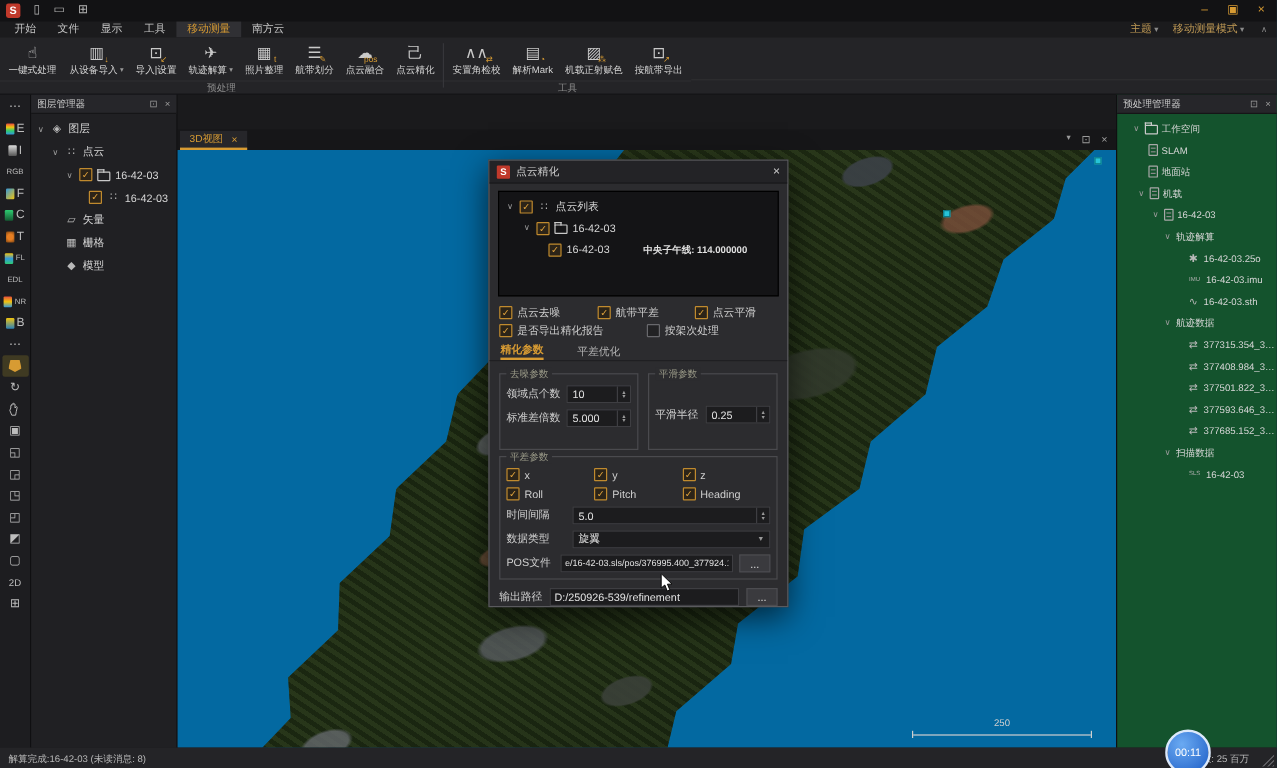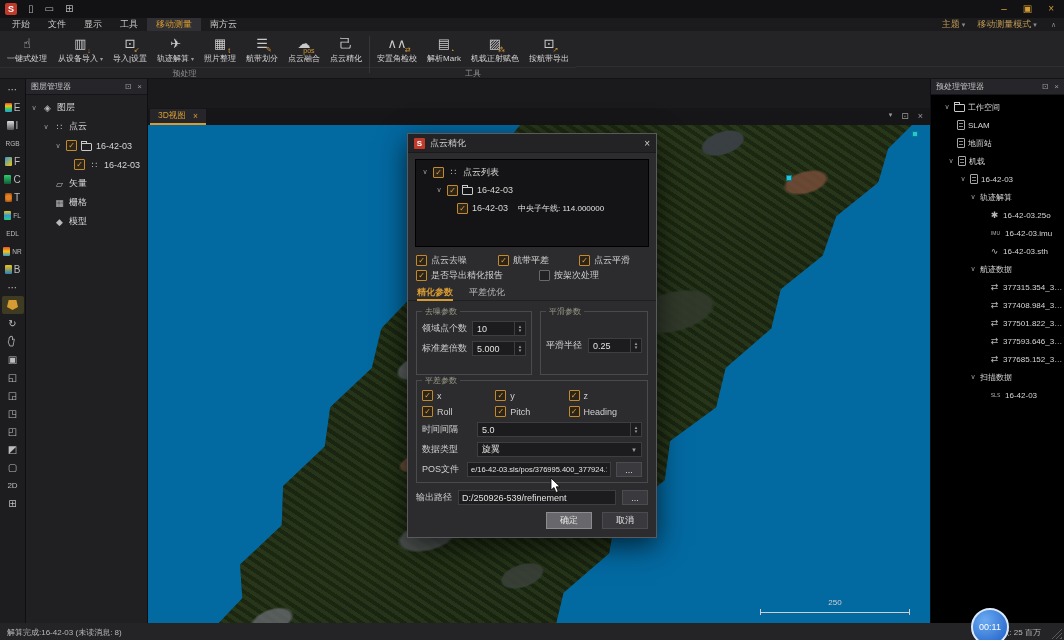--- a/index.html
+++ b/index.html
@@ -36,21 +36,21 @@
   .strip { width:26px; background:#1d1d20; border-right:1px solid #0f0f11; display:flex; flex-direction:column;
            align-items:center; padding-top:1px; }
   .sico { width:22px; height:18px; display:flex; align-items:center; justify-content:center; gap:2px;
           font-size:10px; color:#bdbdbd; border-radius:2px; flex:none; }
   .sico.sel { background:#3f3a22; }
   .sico .st { font-size:6.5px; letter-spacing:0; }
   .chip { width:7px; height:9px; border-radius:1px; flex:none; }
   .bucket { width:11px; height:10px; background:#d79b33; clip-path:polygon(15% 0,85% 0,100% 70%,50% 100%,0 70%); }
   
   .leftpanel { width:122px; background:#202023; border-right:1px solid #0f0f11; display:flex; flex-direction:column; }
-  .rightpanel { width:134px; background:#000000; border-left:1px solid #0f0f11; display:flex; flex-direction:column; }
+  .rightpanel { width:134px; background:#14532d; border-left:1px solid #0f0f11; display:flex; flex-direction:column; }
   .phead { height:16px; background:#26262a; display:flex; align-items:center; padding:0 5px; font-size:8px;
            color:#c8c8c8; border-bottom:1px solid #151517; flex:none; }
   .pctrl { margin-left:auto; display:flex; gap:6px; color:#9a9a9a; font-size:8px; }
   .ptree { flex:1; padding-top:3px; overflow:hidden; }
   .trow { display:flex; align-items:center; height:19px; gap:4px; white-space:nowrap; }
   .rightpanel .trow { height:18px; font-size:8px; gap:3px; }
   .exp { width:8px; color:#9a9a9a; font-size:7px; text-align:center; flex:none; }
   .cb { width:11px; height:11px; border:1px solid #c08a2e; background:#2c2418; color:#e0a23c; font-size:8px;
         line-height:9px; text-align:center; border-radius:1px; flex:none; }
   .cb.un { border-color:#68686c; background:#222224; color:transparent; }
@@ -105,25 +105,25 @@
   
   .dialog { position:absolute; left:407px; top:133px; width:250px; background:#2c2c2f;
             border:1px solid #5a5a5e; box-shadow:0 8px 26px rgba(0,0,0,.65); z-index:50; font-size:9px; }
   .dtitle { height:19px; background:#232326; display:flex; align-items:center; gap:5px; padding:0 6px;
             border-bottom:1px solid #1a1a1c; }
   .dlogo { width:11px; height:11px; background:#c0392b; color:#fff; font-size:8px; font-weight:bold;
            display:flex; align-items:center; justify-content:center; border-radius:1px; }
   .dx { margin-left:auto; color:#cfcfcf; font-size:10px; }
   .dlist { margin:6px 7px 4px; height:88px; background:#141416; border:1px solid #000; padding-top:3px; overflow:hidden; }
   .dlist .trow { height:18px; }
-  .meridian { margin-left:6px; font-size:8px; color:#e0e0e0; }
+  .meridian { margin-left:24px; font-size:8px; color:#e0e0e0;font-weight:bold; }
   .opts { padding:2px 8px 0; }
   .optrow { display:flex; align-items:center; height:15px; }
   .opt { display:flex; align-items:center; gap:4px; }
-  .dtabs { display:flex; gap:16px; padding:0 9px; height:16px; align-items:center; border-bottom:1px solid #1f1f22; margin-top:2px; }
+  .dtabs { display:flex; gap:28px; padding:0 9px; height:16px; align-items:flex-end; border-bottom:1px solid #1f1f22; margin-top:2px; }
   .dtab { color:#b5b5b5; }
   .dtab.active { color:#d79b33; font-weight:bold; border-bottom:2px solid #d79b33; height:16px; line-height:14px; }
   .dbody { padding:5px 8px 0; }
   .cols { display:flex; gap:8px; }
   .fset { border:1px solid #4a4a4e; position:relative; padding:9px 5px 4px; margin-top:5px; }
   .ftitle { position:absolute; top:-6px; left:5px; background:#2c2c2f; padding:0 3px; color:#9a9a88; font-size:8px; }
   .col1 { width:116px; } .col2 { flex:1; display:flex; align-items:center; }
   .frow { display:flex; align-items:center; justify-content:space-between; margin-bottom:5px; }
   .frow:last-child { margin-bottom:14px; }
   .flab { color:#cfcfcf; }
@@ -645,21 +645,17 @@
       </div>
     </div>
   </div>
 
   <div class="outrow">
     <span class="flab">输出路径</span>
     <input class="tinput" style="font-size: 9px;" value="D:/250926-539/refinement">
     <span class="browse">...</span>
   </div>
 
-  <div class="btnrow">
-    <span class="btn primary">确定</span>
-    <span class="btn">取消</span>
-  </div>
 
   <svg class="cursor" width="11" height="15" viewBox="0 0 11 15">
     <polygon points="1,0 1,12 4,9.5 6,14.5 8.2,13.5 6.2,8.8 10,8.8" fill="#fff" stroke="#000" stroke-width="0.8"></polygon>
   </svg>
 </div>
 
 </body></html>

